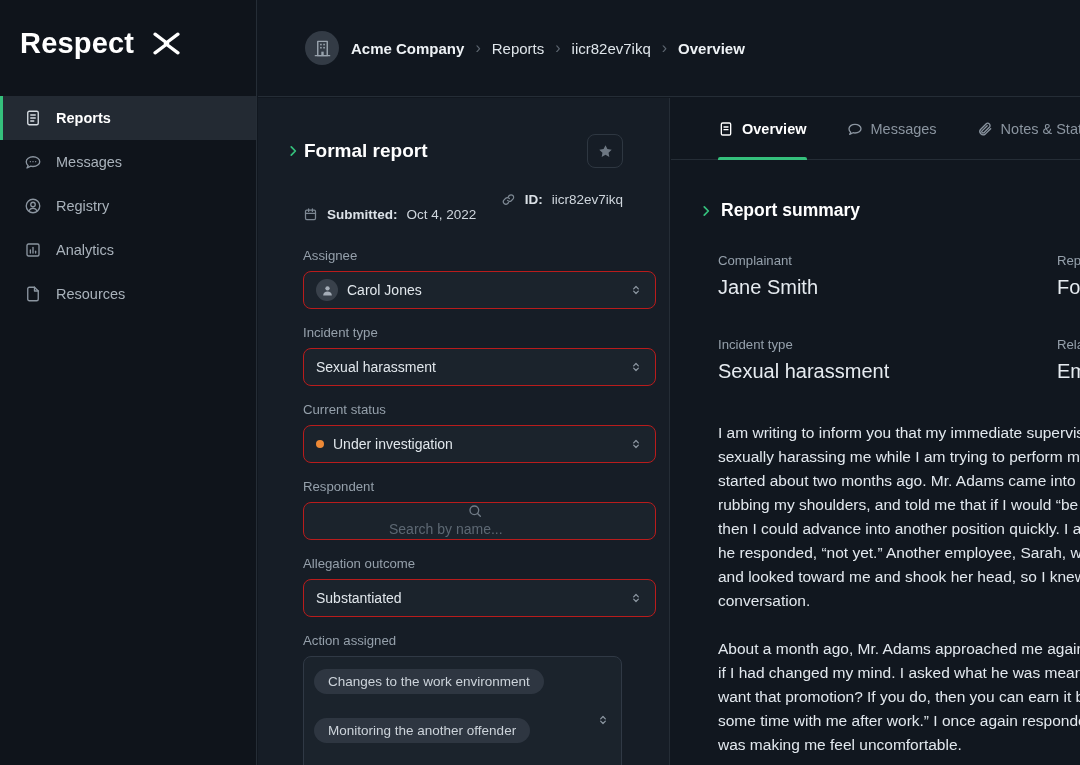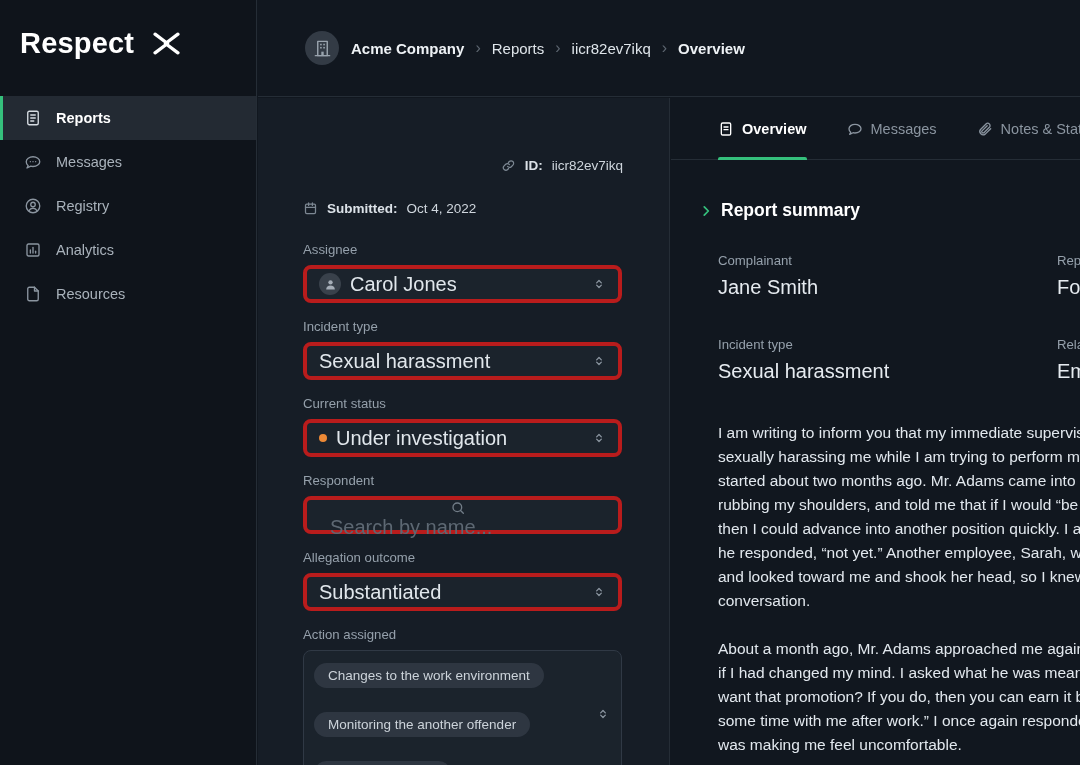--- a/index.html
+++ b/index.html
@@ -62,32 +62,32 @@
   .panel-head { display:flex; align-items:center; }
   .chev { color:#35c07c; margin-right:4px; }
   .panel-title { font-size:19px; font-weight:700; color:#ffffff; }
   .fav-btn {
     margin-left:auto; width:36px; height:34px;
     border:1px solid #2e3741; border-radius:8px; background:transparent;
     display:flex; align-items:center; justify-content:center;
     color:#6d7782; cursor:pointer; padding:0;
   }
   .meta { margin-left:17px; }
-  .meta-row { display:flex; align-items:center; gap:9px; margin-top:28px; font-size:13.5px; color:#cfd6dd; }
+  .meta-row { display:flex; align-items:center; gap:9px; margin-top:0; font-size:13.5px; color:#cfd6dd; }
   .meta-row:first-child { margin-top:24px;justify-content:flex-end; }
   .meta-row .icon { color:#7d8893; }
   .meta-row b { font-weight:700; color:#dbe1e7; }
   .group { margin-left:17px; margin-top:16px; }
   .group.first { margin-top:26px; }
   .field-label { font-size:13.2px; color:#95a0ab; margin-bottom:8px; }
   .control {
-    height:38px; width:319px; background:#1b232c;
-    border:4px solid #b91c1c; border-radius:8px;
+    height:38px; width:353px; background:#1b232c;
+    border:1px solid #b91c1c; border-radius:8px;
     display:flex; align-items:center; padding:0 12px;
-    color:#e1e7ec; font-size:20px; cursor:pointer;
+    color:#e1e7ec; font-size:14px; cursor:pointer;
   }
   .control .updown { margin-left:auto; color:#8b95a0; }
   .mini-avatar {
     width:22px; height:22px; border-radius:50%; background:#39414b;
     color:#a6aeb8; display:flex; align-items:center; justify-content:center;
     margin-right:9px;
   }
   .status-dot { width:8px; height:8px; border-radius:50%; margin-right:9px; }
   .search-control { cursor:text;flex-direction:column; }
   .search-control .icon { color:#717c87; margin-right:9px; }
@@ -226,20 +226,35 @@
   <span class="crumb strong">Acme Company</span>
   <span class="crumb-sep">›</span>
   <span class="crumb">Reports</span>
   <span class="crumb-sep">›</span>
   <span class="crumb">iicr82ev7ikq</span>
   <span class="crumb-sep">›</span>
   <span class="crumb strong">Overview</span>
 </div>
 
 <div class="form-panel">
+  <div class="panel-head">
+    <span class="chev icon">
+      <svg width="14" height="14" viewBox="0 0 24 24" fill="none" stroke="currentColor" stroke-width="3" stroke-linecap="round" stroke-linejoin="round">
+          <polyline points="9 5 16 12 9 19"></polyline>
+        </svg>
+    </span>
+    <span class="panel-title">Formal report</span>
+    <button class="fav-btn">
+      <span class="icon">
+        <svg width="17" height="17" viewBox="0 0 24 24">
+            <path d="M12 3l2.7 5.6 6.1.8-4.5 4.2 1.1 6-5.4-3-5.4 3 1.1-6L3.2 9.4l6.1-.8z" fill="currentColor"></path>
+          </svg>
+      </span>
+    </button>
+  </div>
 
   <div class="meta">
     <div class="meta-row">
       <span class="icon">
         <svg width="15" height="15" viewBox="0 0 24 24" fill="none" stroke="currentColor" stroke-width="2" stroke-linecap="round" stroke-linejoin="round">
           <path d="M10.5 13.5a4 4 0 0 0 6 .4l2.5-2.5a4 4 0 0 0-5.7-5.7l-1.4 1.4"></path>
             <path d="M13.5 10.5a4 4 0 0 0-6-.4l-2.5 2.5a4 4 0 0 0 5.7 5.7l1.4-1.4"></path>
         </svg>
       </span>
       <b>ID:</b>

